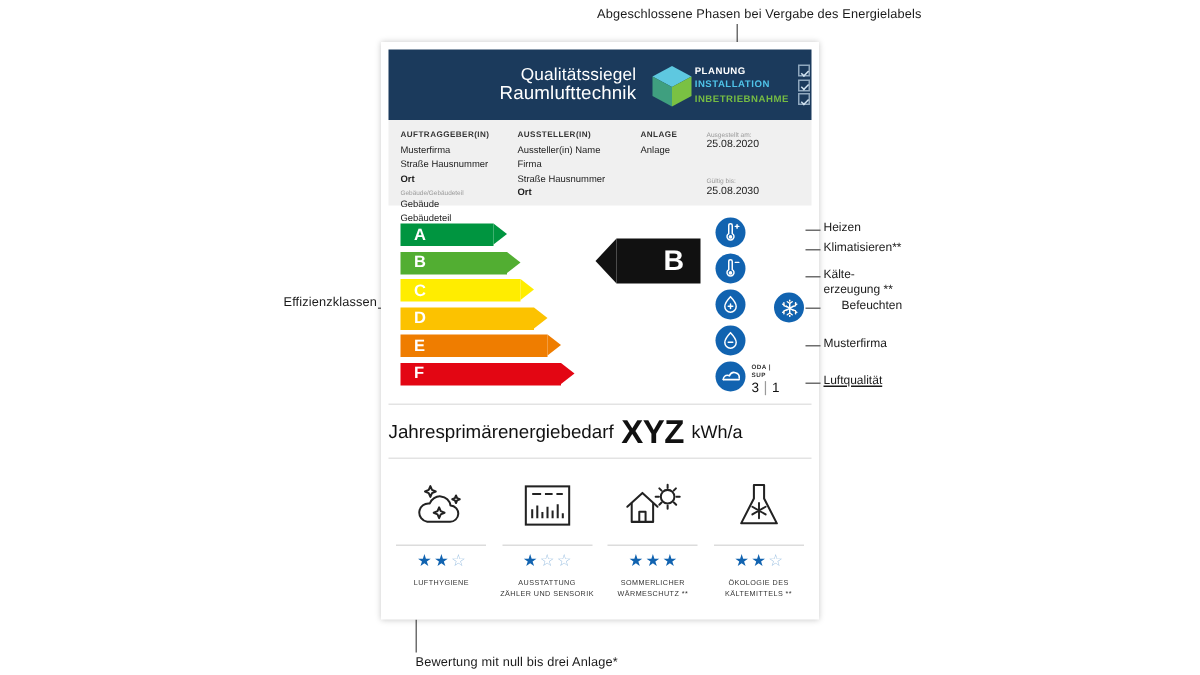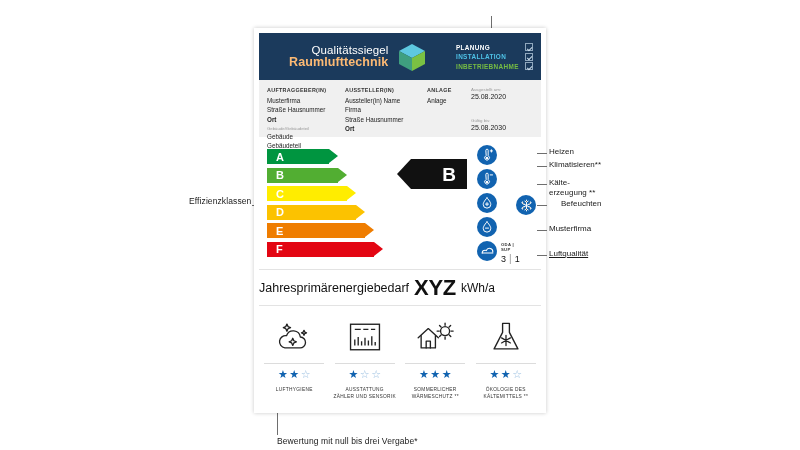--- a/index.html
+++ b/index.html
@@ -37,23 +37,23 @@
   }
 
   
   #header-band {
     position: relative;
     margin: 5px 5px 0 5px;
     height: 47px;
     background: #1b3a5c;
     display: flex; align-items: center;
   }
-  #logo-text { text-align: right; line-height: 1.05; }
+  #logo-text { margin-left: 44px; text-align: right; line-height: 1.05; }
   #logo-line1 { color: #fff; font-size: 11.5px; font-weight: 400; letter-spacing: .1px; }
-  #logo-line2 { color: #fdba74; font-size: 12.5px; font-weight: 700; letter-spacing: .1px; padding-left: 30px; }
+  #logo-line2 { color: #ffffff; font-size: 12.5px; font-weight: 400; letter-spacing: .1px; padding-left: 30px; }
   #cube { margin-left: 9px; width: 30px; height: 30px; position: relative; }
   #cube svg { display: block; }
 
   #phases {
     margin-left: auto; margin-right: 8px;
     display: flex; flex-direction: column; gap: 1.5px;
   }
   .phase-row { display: flex; align-items: center; gap: 9px; }
   .phase-label { font-size: 6.4px; font-weight: 700; letter-spacing: .35px; width: 60px; }
   .phase-planung      { color: #ffffff; }
@@ -170,26 +170,27 @@
   .crit-name {
     margin-top: 6px; text-align: center;
     font-size: 4.8px; color: #333; letter-spacing: .3px; line-height: 1.55;
   }
 </style>
 </head>
 <body>
 
 <div id="stage">
 
+  <div class="annot" id="annot-top">Abgeschlossene Phasen bei Vergabe des Energielabels</div>
   <div class="leader" id="lead-top-v"></div>
 
   <div class="annot" id="annot-left">Effizienzklassen</div>
   <div class="leader" id="lead-left-h"></div>
 
-  <div class="annot" id="annot-bot">Bewertung mit null bis drei Vergabe*</div>
+  <div class="annot" id="annot-bot">Bewertung mit null bis drei Anlage*</div>
   <div class="leader" id="lead-bot-v"></div>
 
   <div id="card">
 
     <div id="header-band">
       <div id="logo-text">
         <div id="logo-line1">Qualitätssiegel</div>
         <div id="logo-line2">Raumlufttechnik</div>
       </div>
       <div id="cube">

